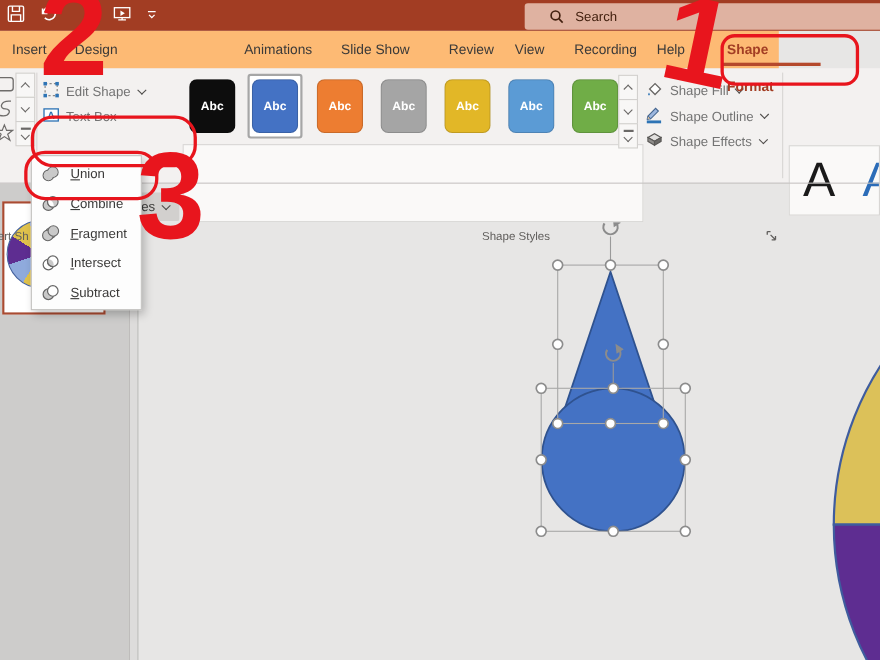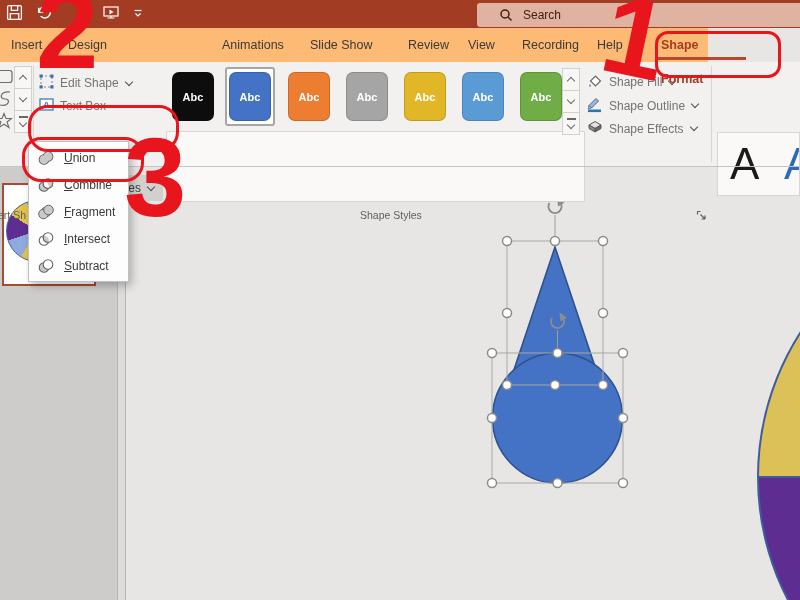--- a/index.html
+++ b/index.html
@@ -228,21 +228,21 @@
   </div>
   <div class="ribbtn" style="left:586px;top:56px">
     <span><svg width="18" height="18" viewBox="0 0 18 18">
           <path d="M3 7 L9 3.5 15 7 9 10.5 Z" fill="#E2E0DE" stroke="#5A5856" stroke-width="1"></path>
           <path d="M3 7 v3.5 L9 14 v-3.5 Z" fill="#8F8D8B" stroke="#5A5856" stroke-width="1"></path>
           <path d="M15 7 v3.5 L9 14 v-3.5 Z" fill="#6B6967" stroke="#5A5856" stroke-width="1"></path>
         </svg></span>
     <span>Shape Effects</span>
     <span class="chev-d"></span>
   </div>
-  <span class="grplabel" style="left:360px;width:120px;text-align:left">Shape Styles</span>
+  <span class="grplabel" style="left:380px;width:120px;text-align:right">Shape Styles</span>
   <span class="abs" style="left:696px;top:145px"><svg width="11" height="11" viewBox="0 0 11 11" fill="none" stroke="#605E5C" stroke-width="1.2">
         <path d="M1.5 1.5 h3 M1.5 1.5 v3"></path>
         <path d="M4.5 4.5 L9 9 M9 9 h-3.5 M9 9 v-3.5"></path>
       </svg></span>
   <div class="vsep" style="left:711px"></div>
 
   <div class="abs wordart">
     <span class="wa-a" style="left:12px;color:#1A1A1A">A</span>
     <span class="wa-a" style="left:66px;color:#2B6CB8">A</span>
   </div>

